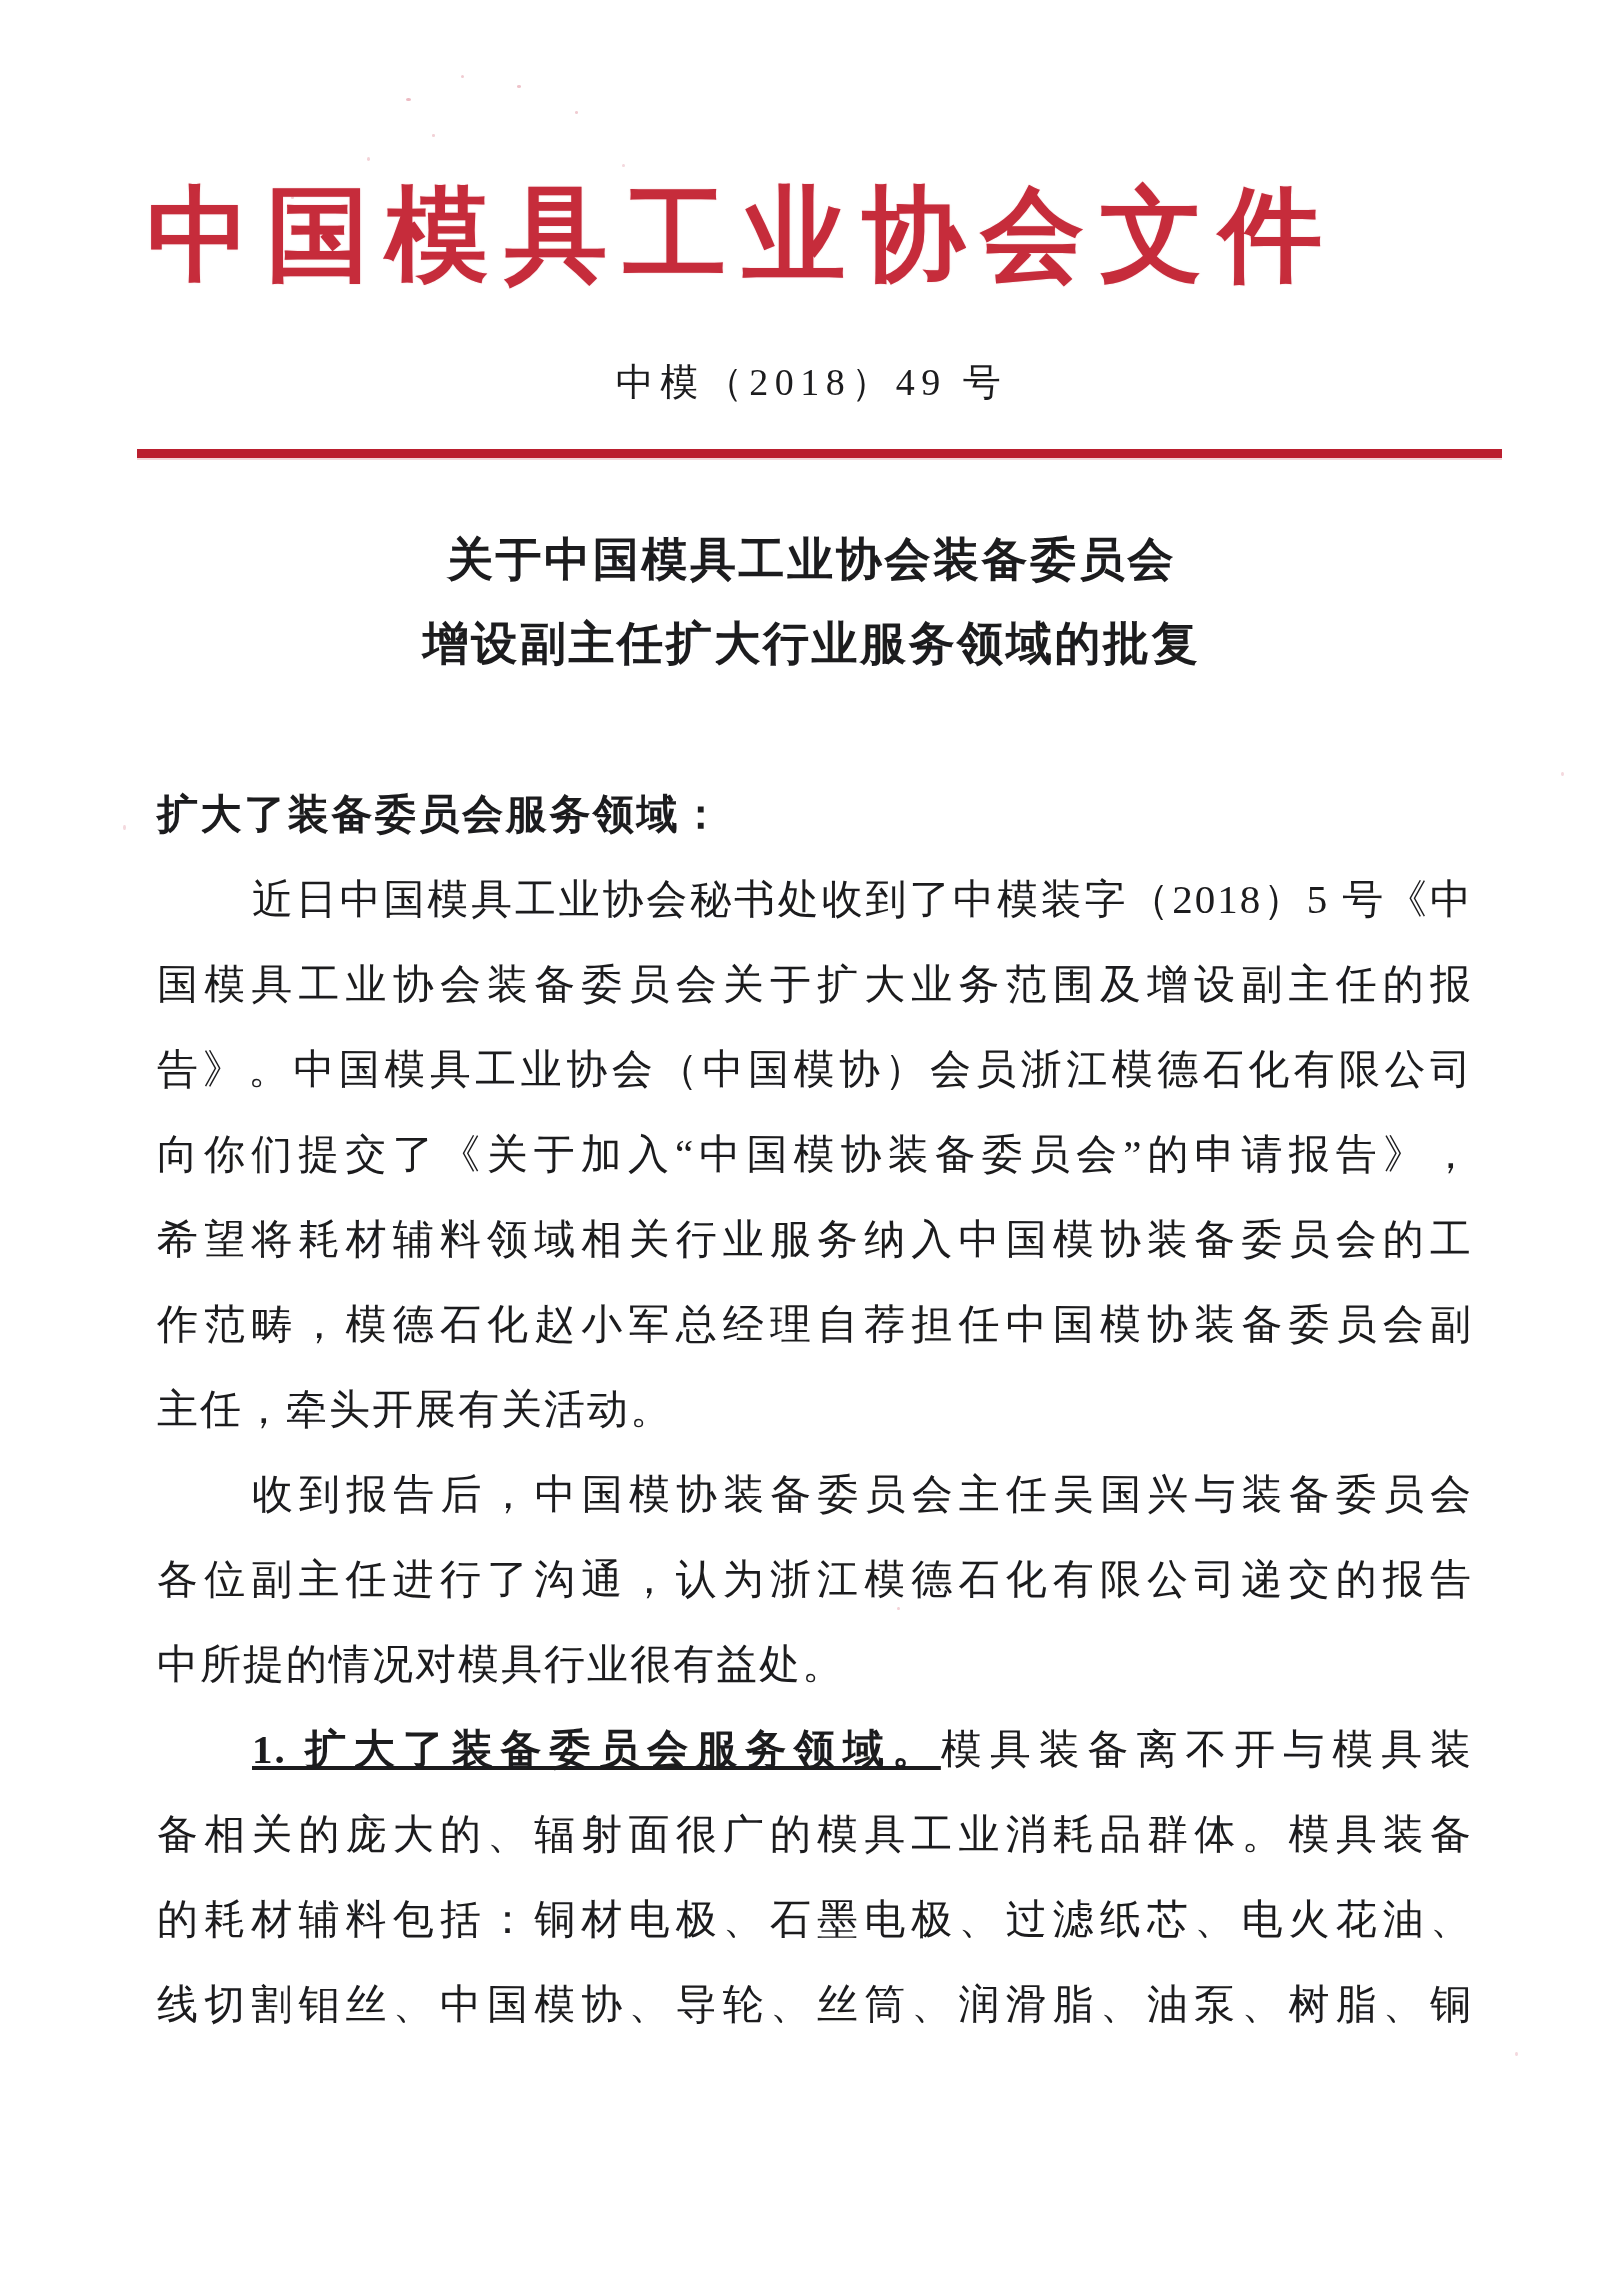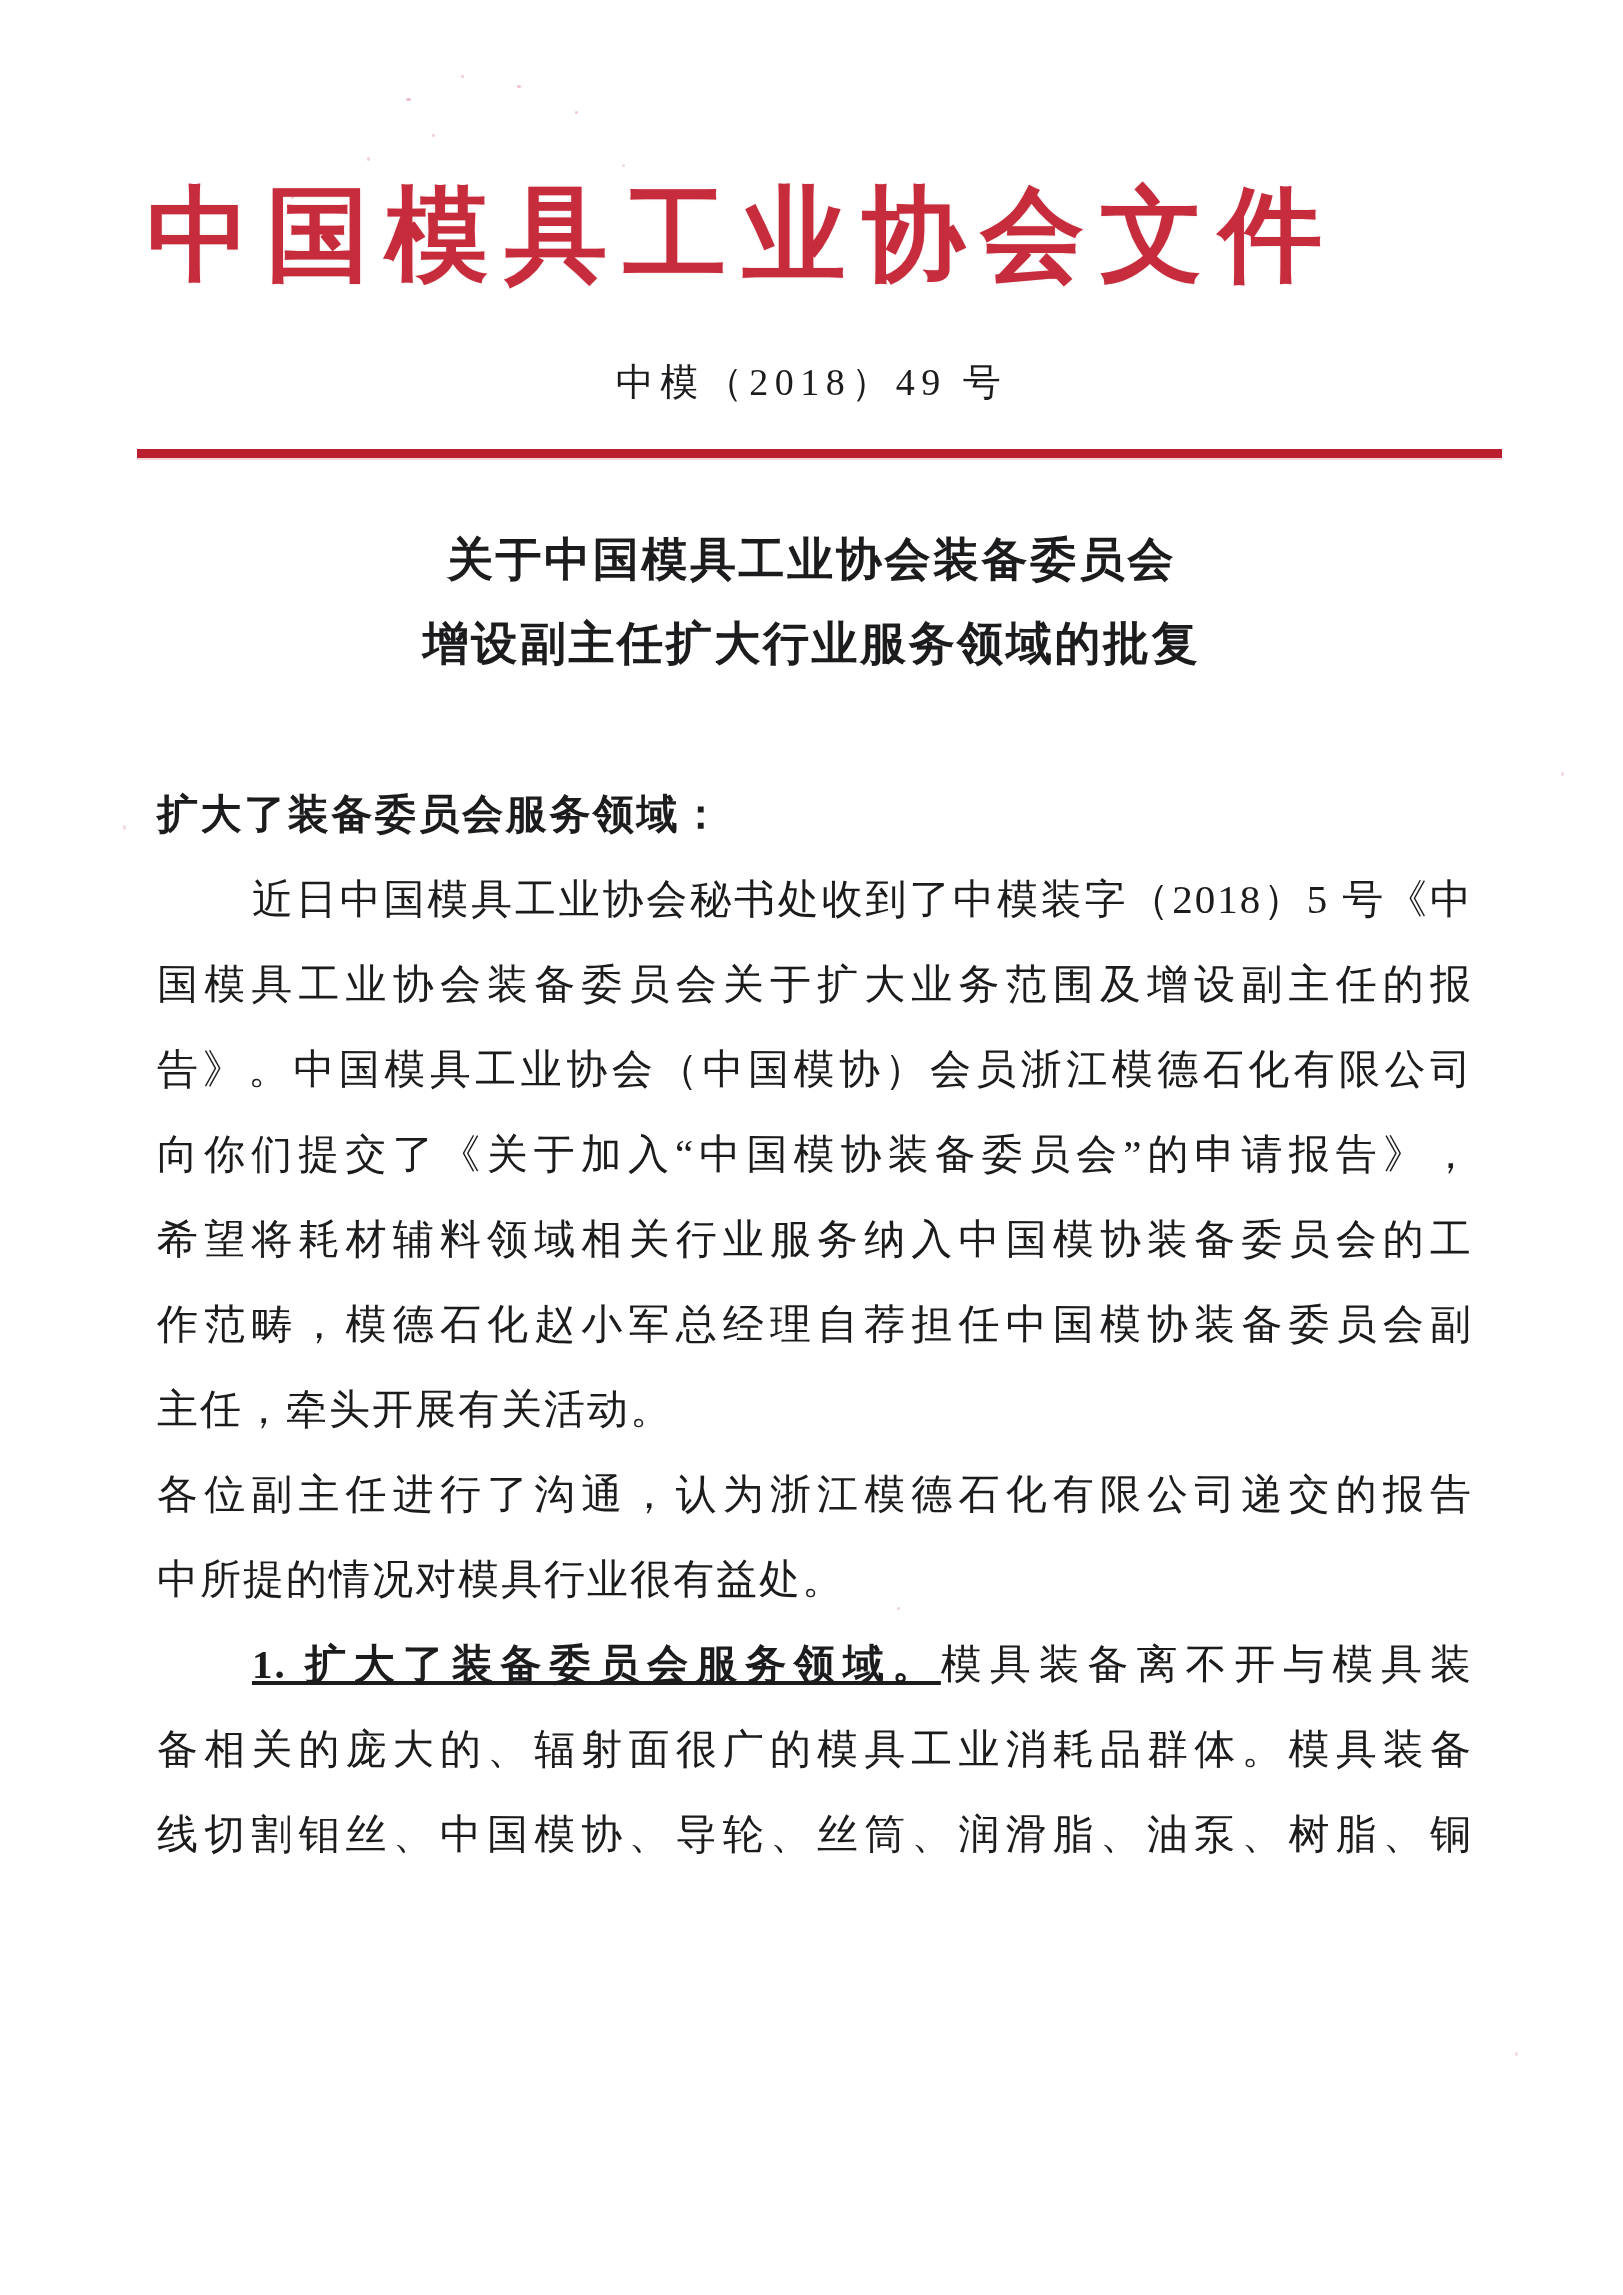--- a/index.html
+++ b/index.html
@@ -147,21 +147,23 @@
 
   <div class="body-text" id="body-text">
       <div class="line salutation">扩大了装备委员会服务领域：</div>
       <div class="line just indent"><span>近日中国模具工业协会秘书处收到了中模装字（2018）5 号《中</span></div>
       <div class="line just"><span>国模具工业协会装备委员会关于扩大业务范围及增设副主任的报</span></div>
       <div class="line just"><span>告》。中国模具工业协会（中国模协）会员浙江模德石化有限公司</span></div>
       <div class="line just"><span>向你们提交了《关于加入“中国模协装备委员会”的申请报告》，</span></div>
       <div class="line just"><span>希望将耗材辅料领域相关行业服务纳入中国模协装备委员会的工</span></div>
       <div class="line just"><span>作范畴，模德石化赵小军总经理自荐担任中国模协装备委员会副</span></div>
       <div class="line wrapok"><span>主任，牵头开展有关活动。</span></div>
+      <div class="line just indent"><span>收到报告后，中国模协装备委员会主任吴国兴与装备委员会</span></div>
       <div class="line just"><span>各位副主任进行了沟通，认为浙江模德石化有限公司递交的报告</span></div>
       <div class="line wrapok"><span>中所提的情况对模具行业很有益处。</span></div>
       <div class="line just indent"><span class="seg-bold">1. 扩大了装备委员会服务领域。</span><span>模具装备离不开与模具装</span></div>
       <div class="line just"><span>备相关的庞大的、辐射面很广的模具工业消耗品群体。模具装备</span></div>
+      <div class="line just"><span>的耗材辅料包括：铜材电极、石墨电极、过滤纸芯、电火花油、</span></div>
       <div class="line just"><span>线切割钼丝、中国模协、导轮、丝筒、润滑脂、油泵、树脂、铜</span></div>
     </div>
 
 </div>
 
 
 </body></html>

